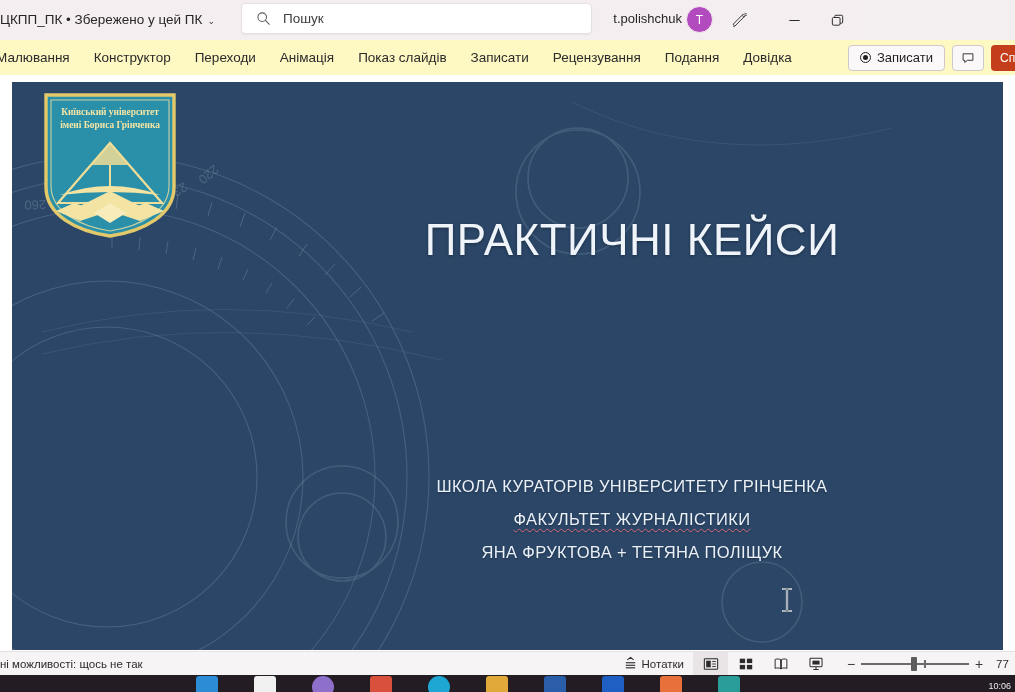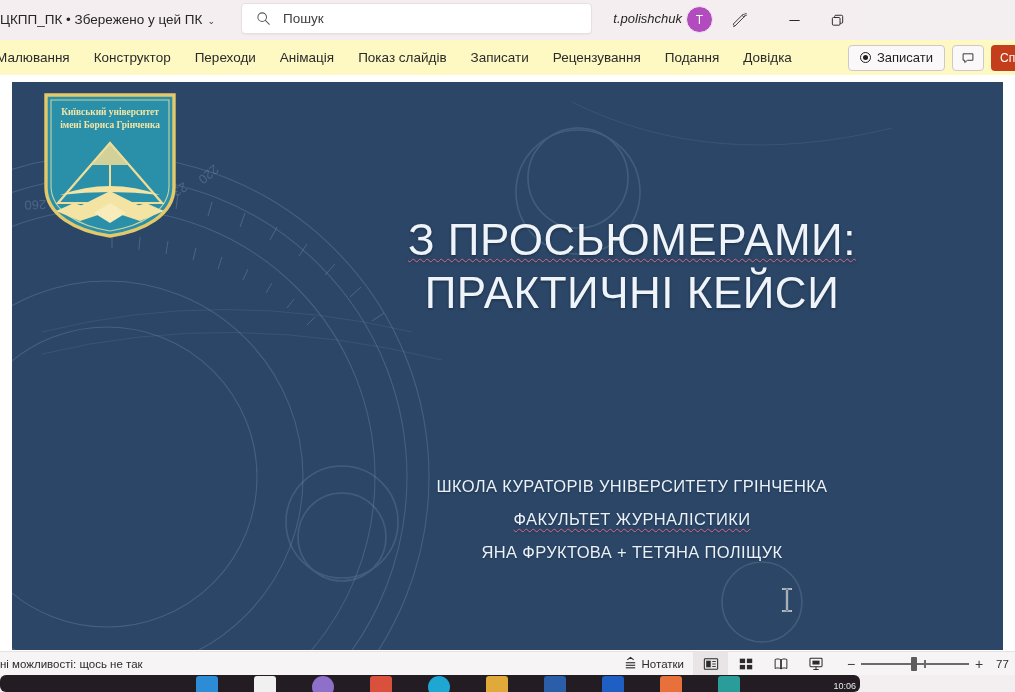--- a/index.html
+++ b/index.html
@@ -70,21 +70,20 @@
     color: #404040;
   }
 
   .user-name {
     position: absolute;
     right: 183px;
     top: 11px;
     font-size: 13px;
     color: #262626;
     white-space: nowrap;
-    font-style: italic;
   }
   .avatar {
     position: absolute;
     right: 152px;
     top: 6px;
     width: 27px;
     height: 27px;
     border-radius: 50%;
     background: #b24bbd;
     color: #fff;
@@ -378,25 +377,24 @@
     padding-left: 7px;
     width: 26px;
     overflow: hidden;
     white-space: nowrap;
   }
 
   
   .taskbar {
     position: absolute;
     bottom: 0; left: 0;
-    width: 860px;
+    width: 1015px;
     height: 17px;
     background: #231c23;
     overflow: hidden;
-    border-radius: 6px;
   }
   .tb-icons {
     position: absolute;
     left: 196px;
     bottom: 0;
     display: flex;
     align-items: flex-end;
     gap: 36px;
     height: 17px;
   }
@@ -557,21 +555,20 @@
           <path d="M70 74 V108" stroke="#f0dd98" stroke-width="2"></path>
           <path d="M20 104 Q 70 86 120 104 Q 70 98 20 104 Z" fill="#f3e4a4"></path>
           <path d="M70 100 L102 116 L70 124 L38 116 Z" fill="#f3e4a4"></path>
           <path d="M34 112 L64 122 L40 130 L16 120 Z" fill="#f3e4a4"></path>
           <path d="M106 112 L124 120 L100 130 L76 122 Z" fill="#f3e4a4"></path>
           <path d="M70 112 L86 122 L70 132 L54 122 Z" fill="#f7ecba"></path>
         </g>
       </svg>
 
       <div class="slide-title">
-        <span class="ln spell">З ПРОСЬЮМЕРАМИ:</span>
         <span class="ln">ПРАКТИЧНІ КЕЙСИ</span>
       </div>
 
       <div class="slide-sub">
         <span class="ln">ШКОЛА КУРАТОРІВ УНІВЕРСИТЕТУ ГРІНЧЕНКА</span>
         <span class="ln spell">ФАКУЛЬТЕТ ЖУРНАЛІСТИКИ</span>
         <span class="ln">ЯНА ФРУКТОВА + ТЕТЯНА ПОЛІЩУК</span>
       </div>
 
       <svg class="text-caret" viewBox="0 0 14 26">

